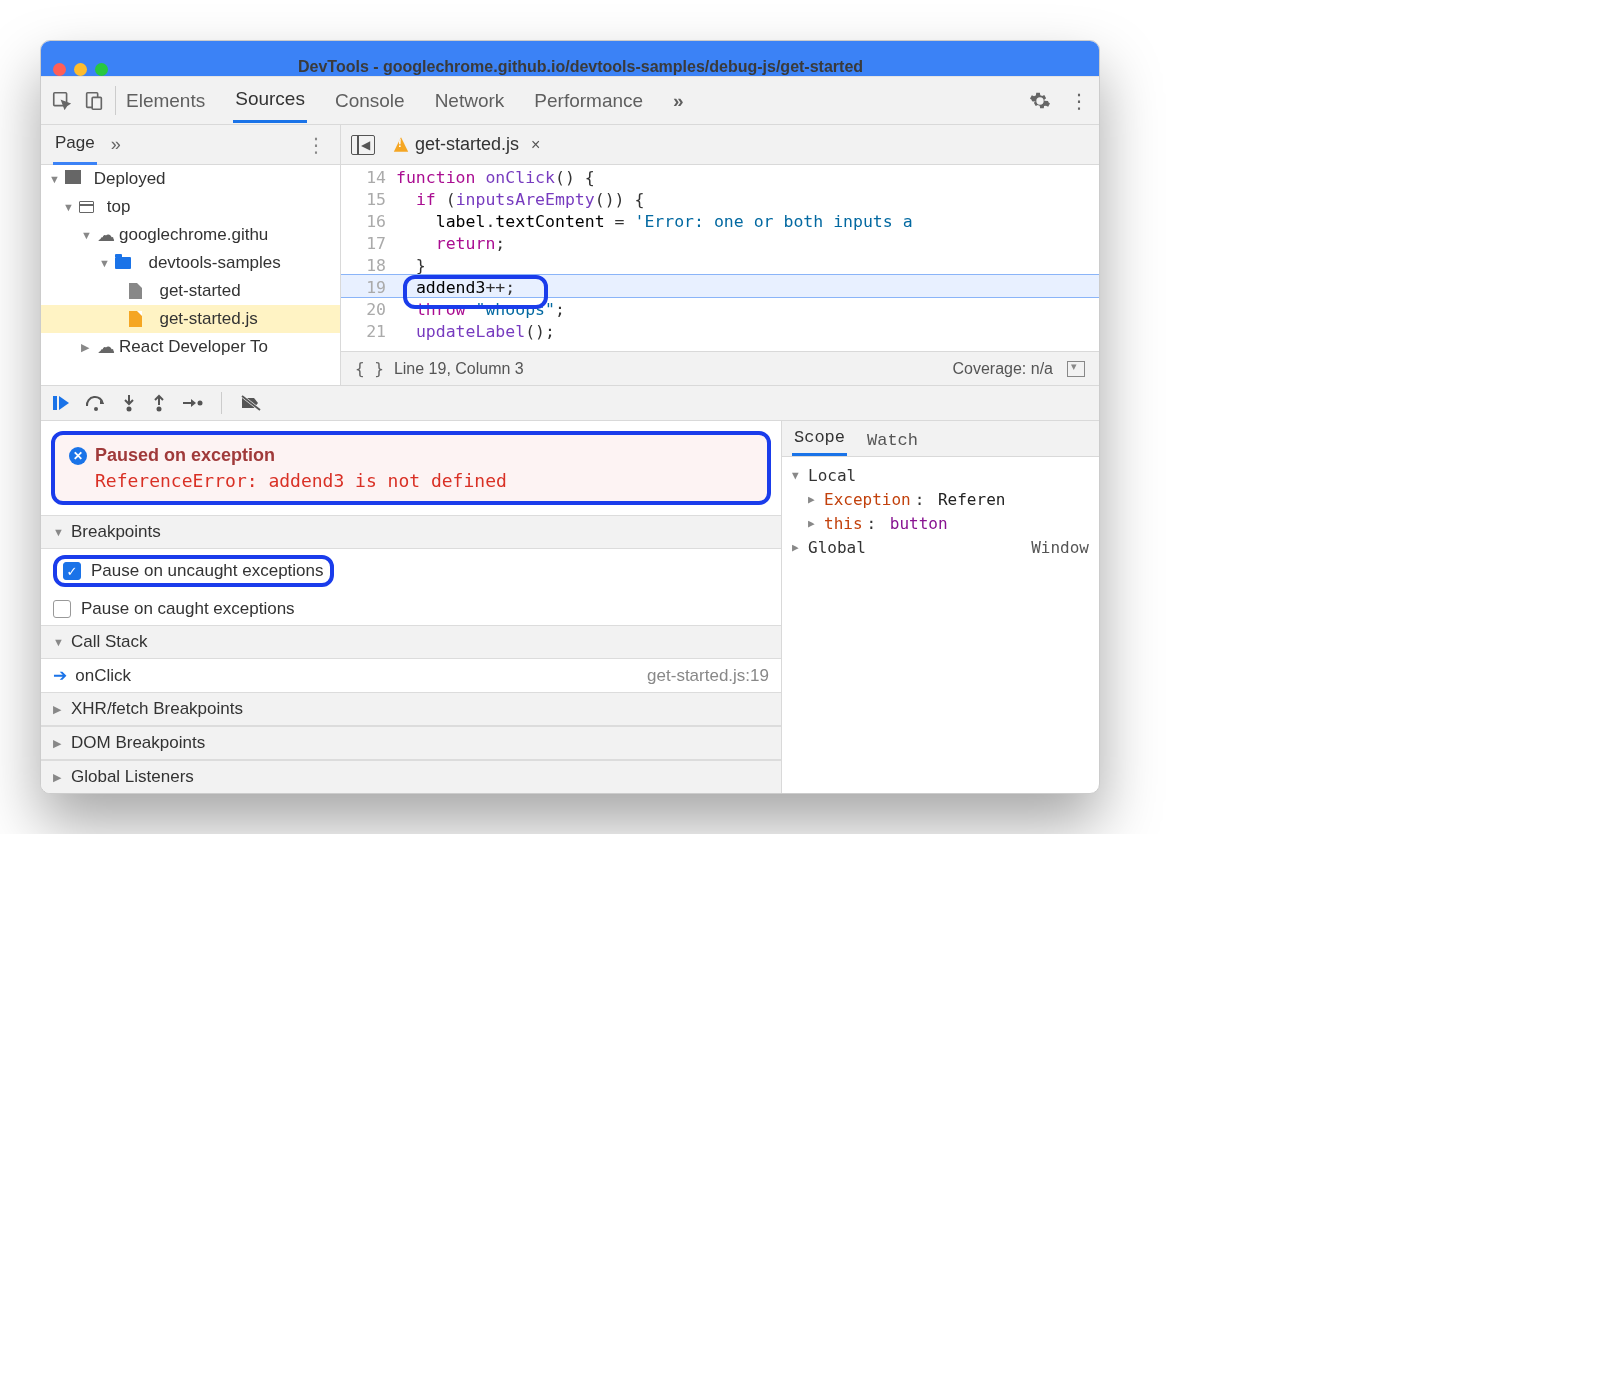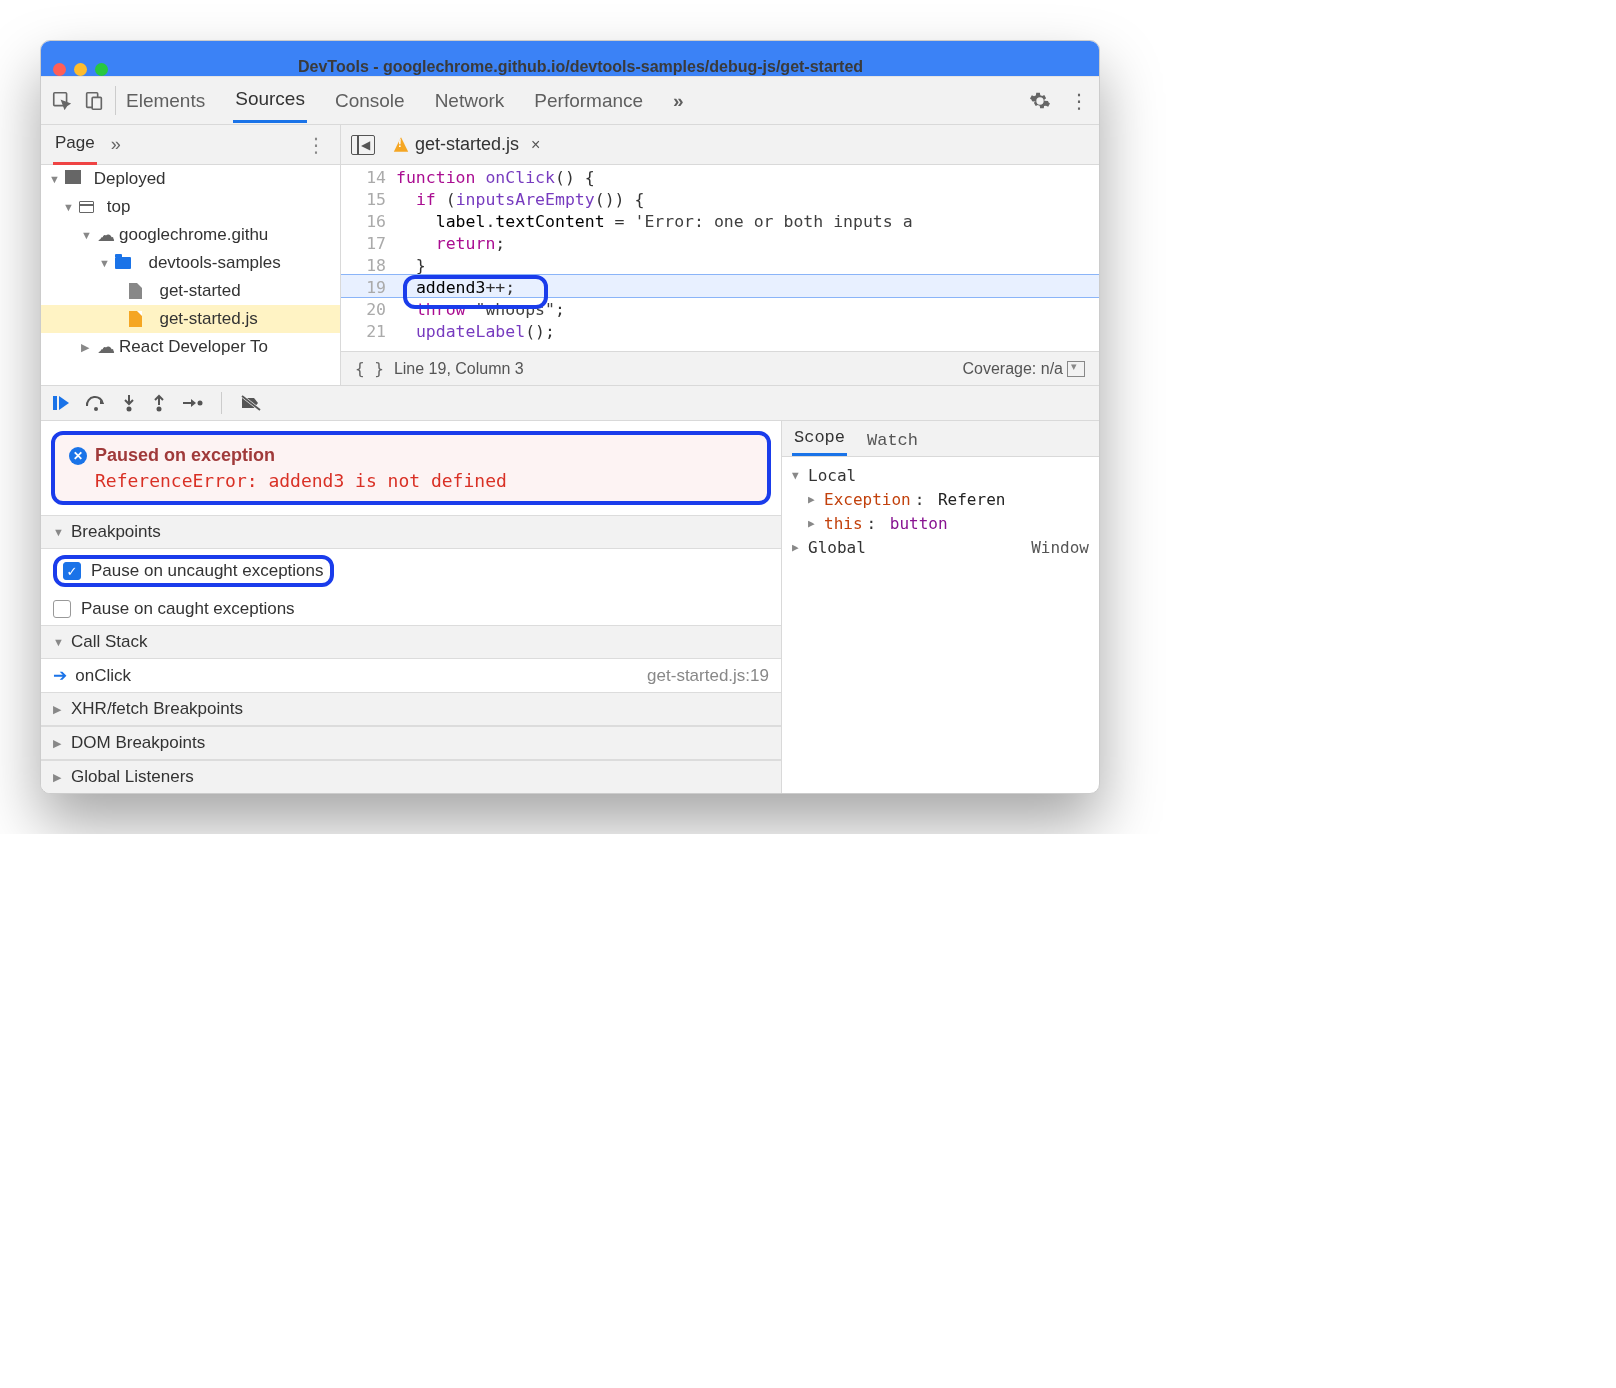--- a/index.html
+++ b/index.html
@@ -56,21 +56,21 @@
     border-bottom: 1px solid #d9d9d9;
   }
   .sub-left {
     width: 300px;
     display: flex;
     align-items: center;
     padding: 0 12px;
     border-right: 1px solid #d9d9d9;
     background: #f2f2f2;
   }
-  .sub-left .page-tab { color:#333; border-bottom:3px solid #ef4444; padding:9px 2px; font-size:17px;}
+  .sub-left .page-tab { color:#333; border-bottom:3px solid #3b82f6; padding:9px 2px; font-size:17px;}
   .sub-left .more { margin-left:14px; color:#666; font-size:18px;}
   .sub-left .spacer { flex:1; }
   .sub-left .kebab { color:#888; font-size:20px; letter-spacing:2px;}
   .sub-right { flex:1; display:flex; align-items:center; padding:0 10px; background:#f2f2f2;}
   .pane-toggle { width:24px; height:20px; border:1.5px solid #555; border-radius:2px; position:relative; margin-right:10px;}
   .pane-toggle::before { content:""; position:absolute; left:5px; top:0; bottom:0; width:1.5px; background:#555;}
   .pane-toggle .arrow { position:absolute; left:9px; top:2px; font-size:12px; color:#555;}
   .file-tab { display:flex; align-items:center; gap:6px; padding:4px 8px; border-radius:3px; background:#fff0; }
   .warn-icon { width:16px; height:16px; background:#f5a623; clip-path: polygon(50% 5%, 95% 95%, 5% 95%); position:relative;}
   .warn-icon::after{content:"!";position:absolute;left:5px;top:0px;color:#fff;font-size:11px;font-weight:bold;}
@@ -97,27 +97,27 @@
   .ico-folder::before{content:"";position:absolute;top:-3px;left:0;width:7px;height:3px;background:#1a73e8;border-radius:1px 1px 0 0;}
   .ico-file{display:inline-block;width:13px;height:16px;background:#888;position:relative;}
   .ico-file::before{content:"";position:absolute;right:0;top:0;border-style:solid;border-width:0 5px 5px 0;border-color:transparent #fff transparent transparent;}
   .ico-file.yellow{background:#f5a623;}
   
   .editor { flex:1; display:flex; flex-direction:column; overflow:hidden; }
   .code { flex:1; overflow:hidden; font-family: Menlo, Consolas, monospace; font-size:16.5px; position:relative;}
   .code-line { display:flex; height:22px; align-items:flex-end;}
   .gutter { width:55px; text-align:right; padding-right:10px; color:#aaa; user-select:none;}
   .src { white-space:pre; }
-  .kw{color:#aa0d91;} .fn{color:#773bbf;} .str{color:#404040;} .id{color:#000;}
+  .kw{color:#aa0d91;} .fn{color:#773bbf;} .str{color:#0369a1;} .id{color:#000;}
   .line-hl { background:#e8f0ff; outline:1px solid #8ab4f8; }
   .annot-box { position:absolute; border:4px solid #1a3ceb; border-radius:12px; pointer-events:none;}
   
   .editor-status { height:34px; border-top:1px solid #d9d9d9; display:flex; align-items:center; padding:0 14px; background:#f2f2f2; color:#555; font-size:16px;}
   .editor-status .braces { font-family:Menlo,monospace; margin-right:10px; color:#666;}
-  .editor-status .cov { margin-left:auto; display:flex; align-items:center; gap:4px;}
+  .editor-status .cov { margin-left:auto; display:flex; align-items:center; gap:14px;}
   .cov-box{width:18px;height:16px;border:1.5px solid #888;position:relative;}
   .cov-box::after{content:"▾";position:absolute;left:3px;top:-2px;font-size:11px;color:#888;}
   
   .debugbar { height:36px; border-top:1px solid #d9d9d9; border-bottom:1px solid #d9d9d9; background:#f2f2f2; display:flex; align-items:center; padding:0 10px; color:#555; gap:14px;}
   .debugbar .dbtn{cursor:pointer; display:inline-flex;}
   .dbtn.resume{color:#1a73e8;}
   .debugbar .divider{width:1px;height:22px;background:#ccc;margin:0 4px;}
   
   .lower { display:flex; }
   .debugger-left { width:740px; }

